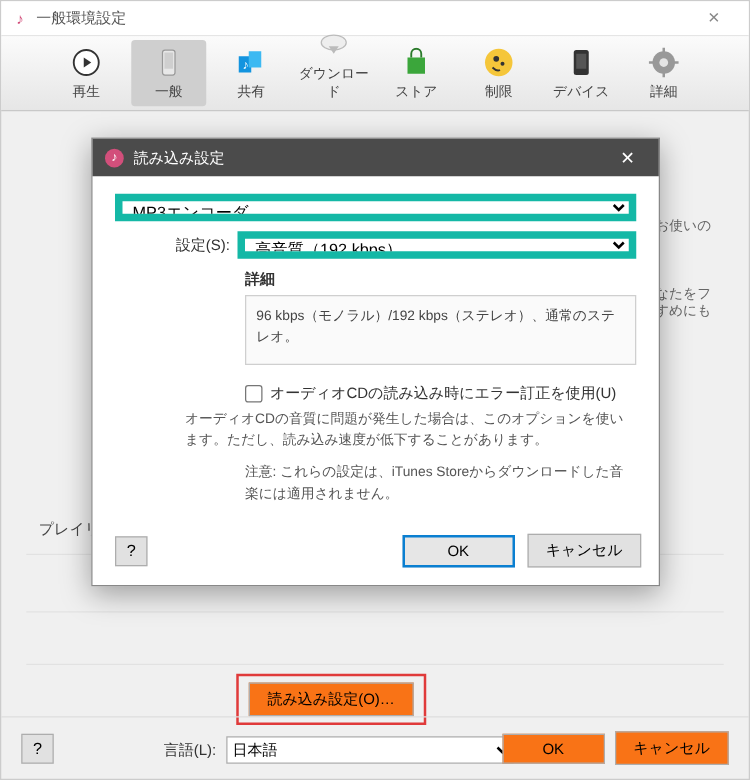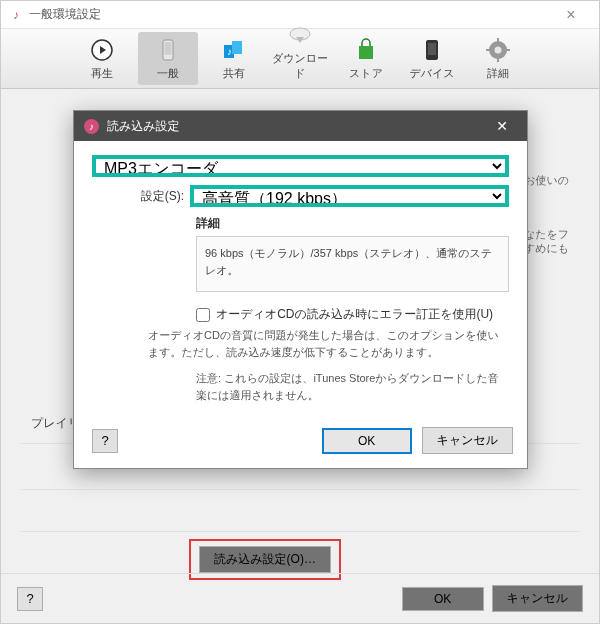--- a/index.html
+++ b/index.html
@@ -72,21 +72,21 @@
   .row-playlist {
     position: absolute;
     left: 30px; top: 326px;
     font-size: 12px; color: #444;
   }
   .row-import-btn {
     position: absolute;
     left: 188px; top: 450px;
   }
   .btn-plain {
-    background: #737373;
+    background: #f97316;
     border: 1px solid #adadad;
     padding: 4px 14px;
     font-size: 12px;
     cursor: pointer;
   }
   .red-outline {
     border: 2px solid #e03a3a;
     padding: 5px 8px;
     display: inline-block;
   }
@@ -154,23 +154,23 @@
     display: flex; align-items: center;
     margin-bottom: 8px;
   }
   .form-row .lbl {
     width: 98px; text-align: right;
     font-size: 12px; color: #333;
     padding-right: 6px;
   }
   .form-row select {
     flex: 1; height: 22px;
-    border: 4px solid #14b8a6;
+    border: 6px solid #14b8a6;
     background: #fff;
-    font-size: 16px;
+    font-size: 13px;
     padding: 0 4px;
   }
   .details-heading {
     margin-left: 104px;
     font-size: 12px; font-weight: bold;
     margin-top: 6px;
   }
   .details-box {
     margin: 4px 0 10px 104px;
     border: 1px solid #cfcfcf;
@@ -278,20 +278,31 @@
       <span class="tool-icon">
         <svg width="24" height="24" viewBox="0 0 24 24">
             <rect x="5" y="8" width="14" height="13" fill="#3ba63b"></rect>
             <path d="M8 8 L8 5 A4 4 0 0 1 16 5 L16 8" fill="none" stroke="#2a7a2a" stroke-width="1.5"></path>
           </svg>
       </span>
       <span>ストア</span>
     </div>
     <div class="tool-item">
       <span class="tool-icon">
+        <svg width="24" height="24" viewBox="0 0 24 24">
+            <circle cx="12" cy="12" r="11" fill="#f5c63a"></circle>
+            <circle cx="10" cy="9" r="2.3" fill="#333"></circle>
+            <circle cx="15" cy="13" r="1.6" fill="#333"></circle>
+            <path d="M7 16c2 2 4 3 6 2" stroke="#333" stroke-width="1.5" fill="none"></path>
+          </svg>
+      </span>
+      <span>制限</span>
+    </div>
+    <div class="tool-item">
+      <span class="tool-icon">
         <svg width="22" height="24" viewBox="0 0 22 24">
             <rect x="5" y="2" width="12" height="20" rx="2" fill="#333"></rect>
             <rect x="7" y="5" width="8" height="12" fill="#555"></rect>
           </svg>
       </span>
       <span>デバイス</span>
     </div>
     <div class="tool-item">
       <span class="tool-icon">
         <svg width="24" height="24" viewBox="0 0 24 24">
@@ -319,20 +330,26 @@
     <hr class="hline" style="position:absolute;left:20px;right:20px;top:354px;">
 
     <div class="row-import-btn">
       <span class="red-outline">
         <button class="btn-plain">読み込み設定(O)…</button>
       </span>
     </div>
 
     <hr class="hline" style="position:absolute;left:20px;right:20px;top:400px;">
 
+    <div class="lang-row">
+      <span>言語(L):</span>
+      <select>
+        <option>日本語</option>
+      </select>
+    </div>
 
     <hr class="hline" style="position:absolute;left:20px;right:20px;top:442px;">
   </div>
 
   <div class="parent-footer">
     <button class="help-btn">?</button>
     <span class="spacer"></span>
     <button class="btn-plain">OK</button>
     <button class="btn-plain">キャンセル</button>
   </div>
@@ -353,21 +370,21 @@
     </div>
 
     <div class="form-row">
       <span class="lbl">設定(S):</span>
       <select>
         <option>高音質（192 kbps）</option>
       </select>
     </div>
 
     <div class="details-heading">詳細</div>
-    <div class="details-box">96 kbps（モノラル）/357 kbps（ステレオ）、通常のステレオ。</div>
+    <div class="details-box">96 kbps（モノラル）/192 kbps（ステレオ）、通常のステレオ。</div>
 
     <div class="checkbox-row">
       <input type="checkbox" style="">
       <span>オーディオCDの読み込み時にエラー訂正を使用(U)</span>
     </div>
     <div class="note-text">オーディオCDの音質に問題が発生した場合は、このオプションを使います。ただし、読み込み速度が低下することがあります。</div>
     <div class="note-caution">注意: これらの設定は、iTunes Storeからダウンロードした音楽には適用されません。</div>
   </div>
 
   <div class="modal-footer">

